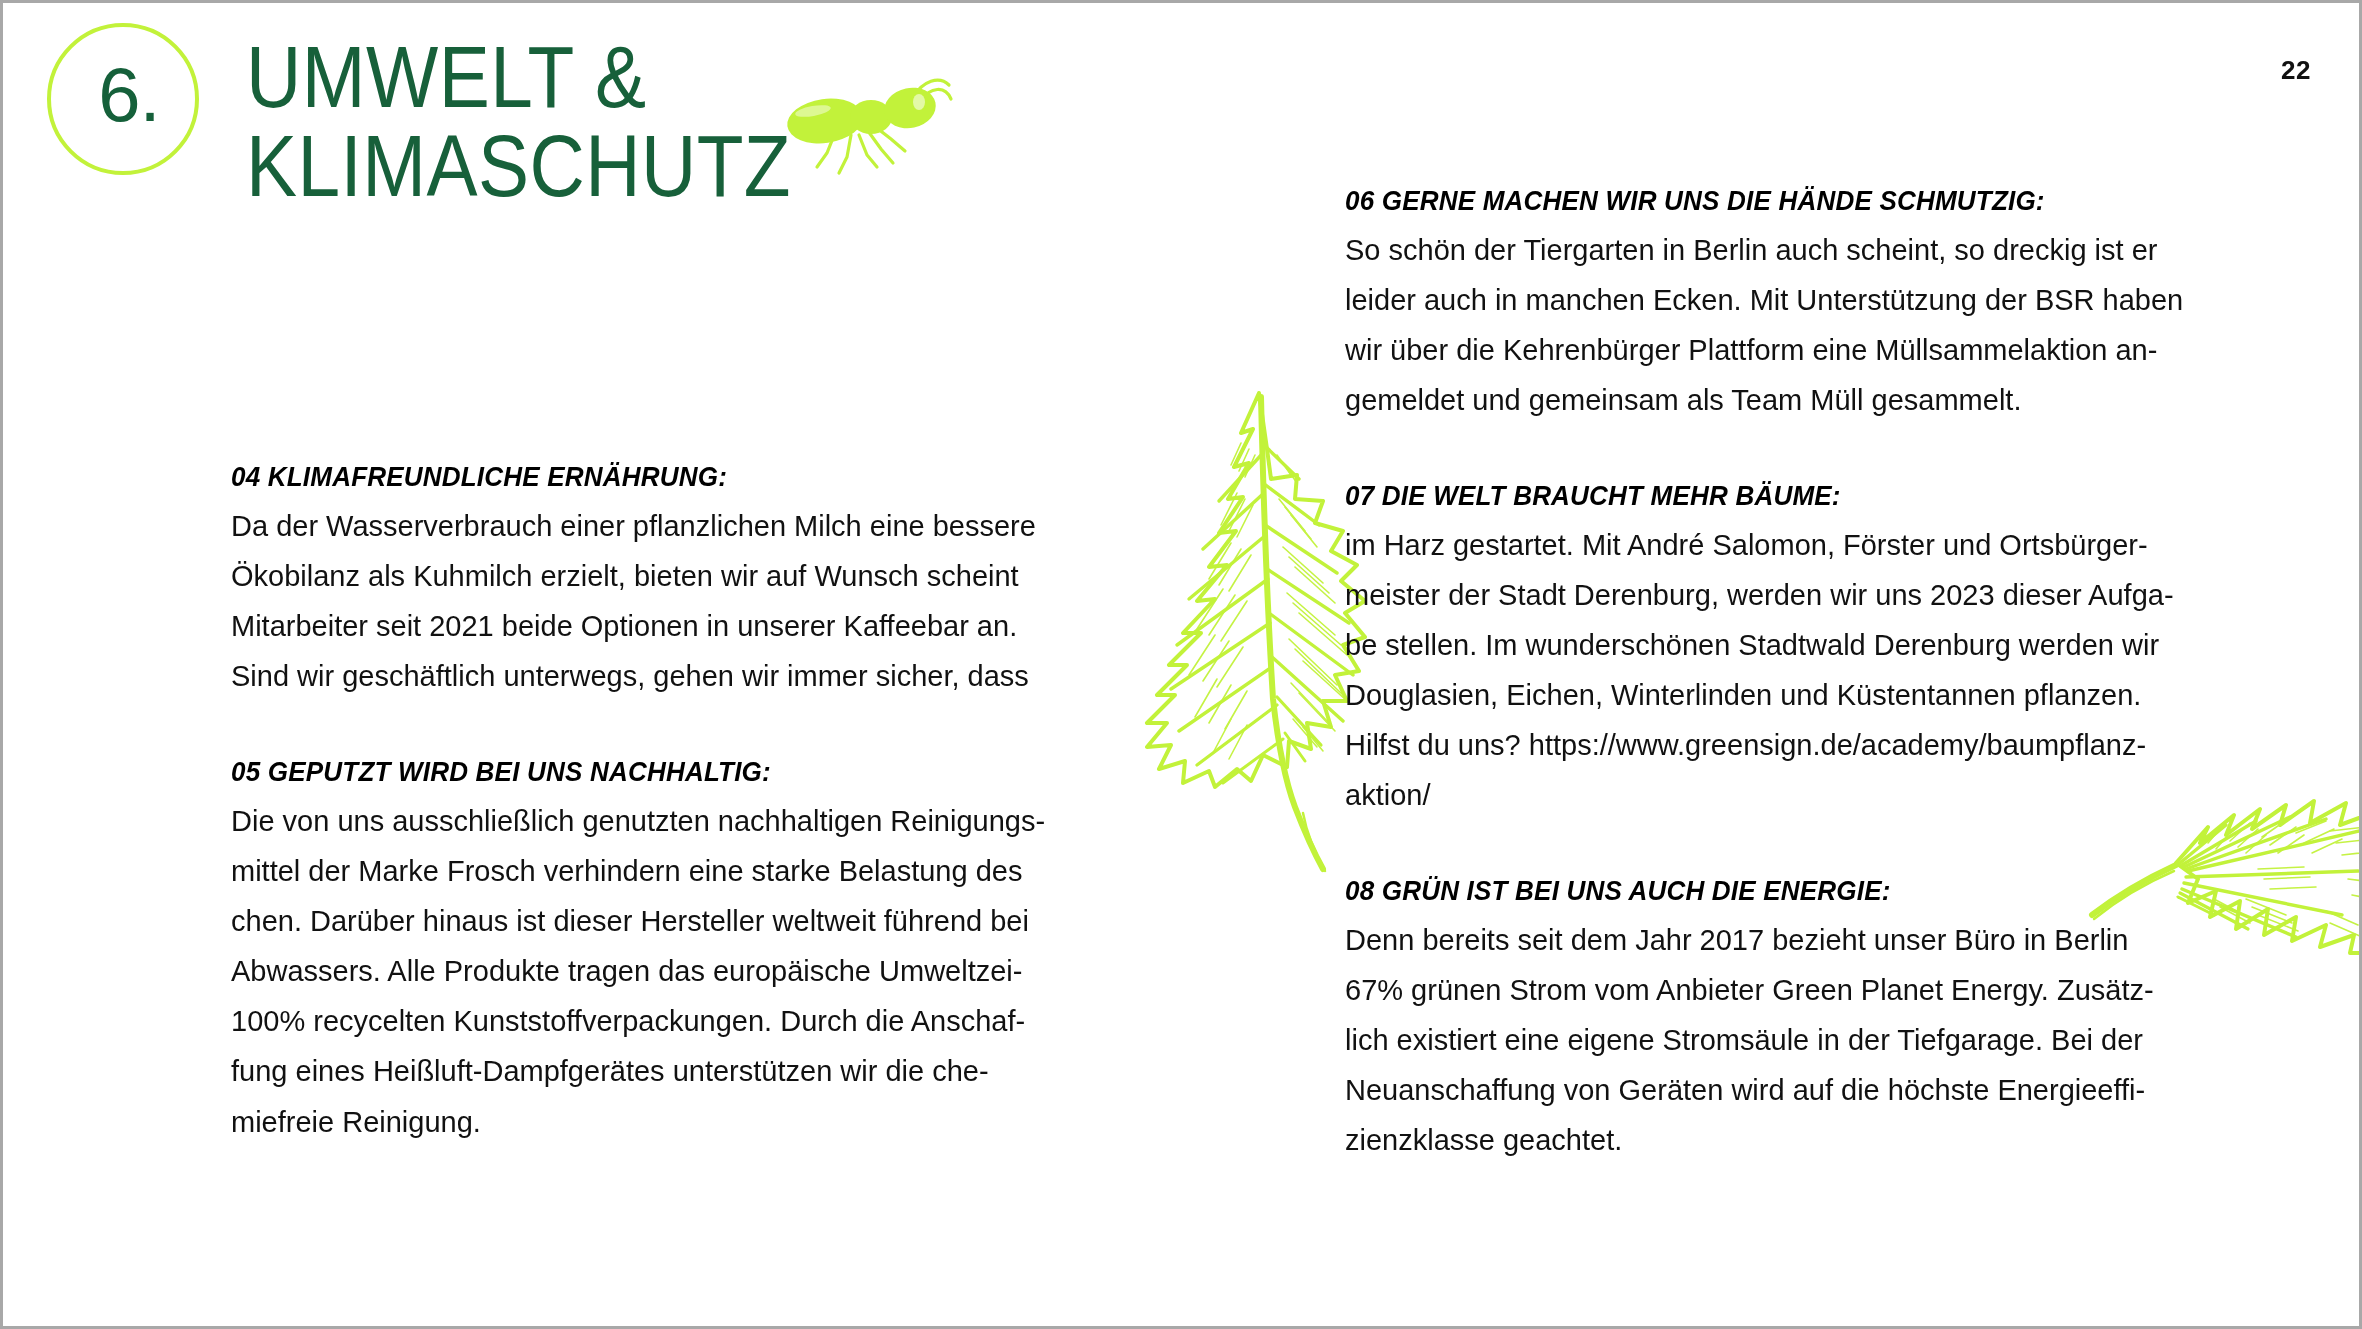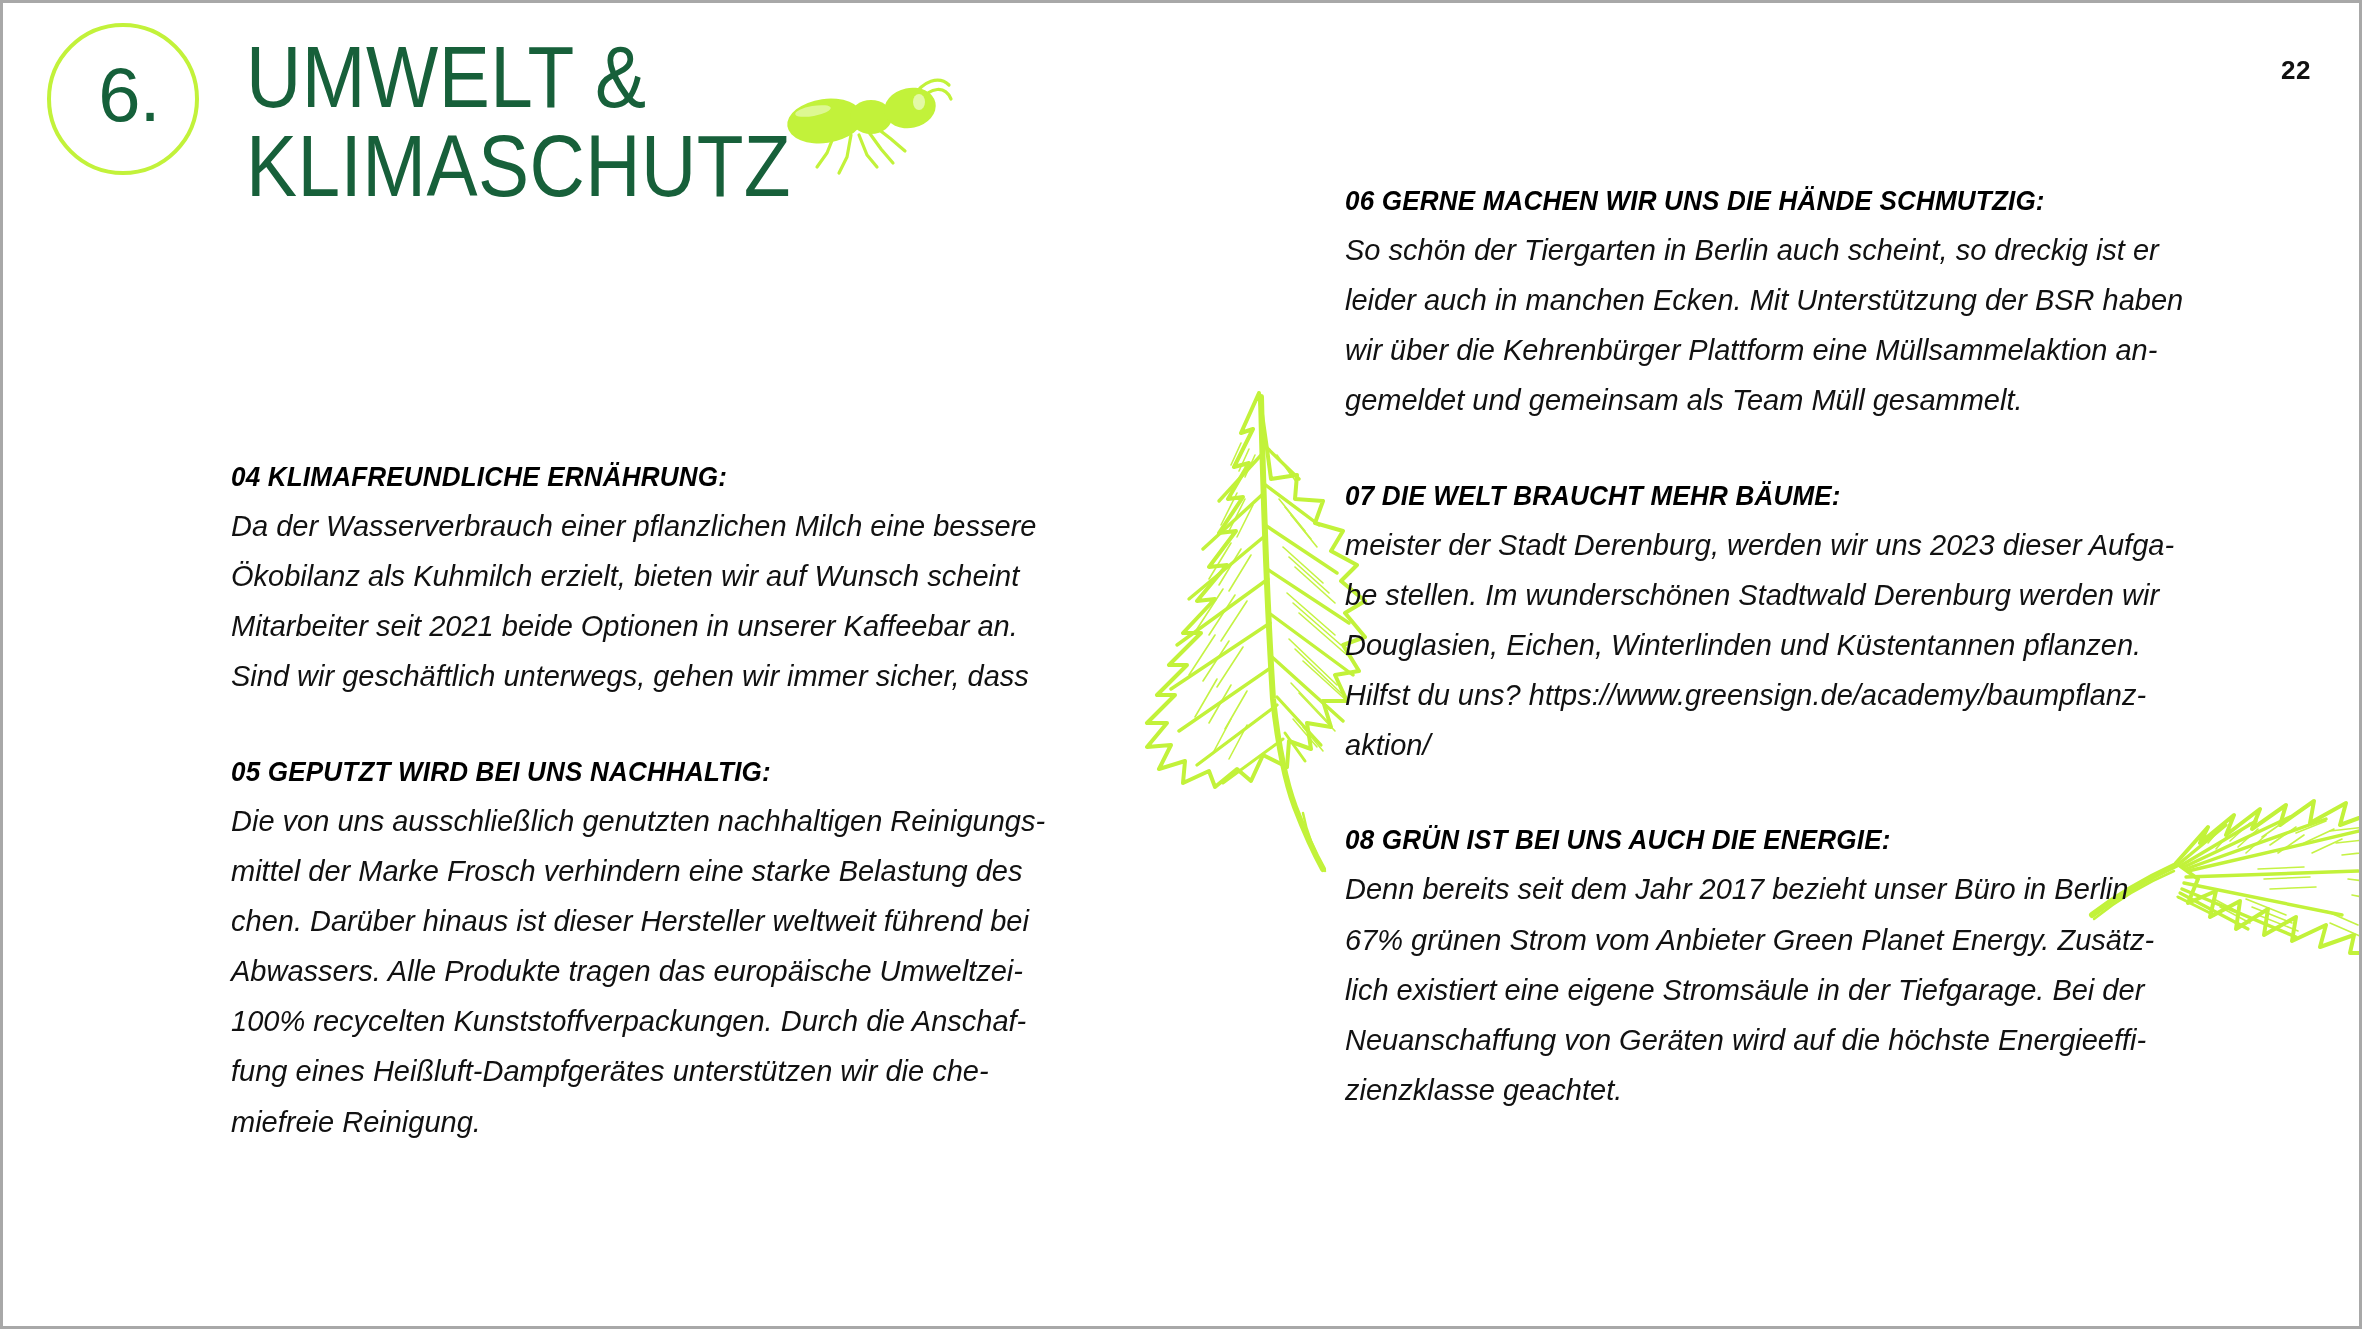--- a/index.html
+++ b/index.html
@@ -137,21 +137,20 @@
 
   .section-body {
     font-family: "Liberation Sans", sans-serif;
     font-size: 29px;
     font-weight: 400;
     color: #111111;
     line-height: 1.73;
     margin: 0;
     text-align: justify;
     hyphens: manual;
-    font-style: italic;
   }
   .section-body .bline { display: block; white-space: nowrap; }
 
   .spacer-sm { height: 22px; }
 </style>
 </head>
 <body>
 
 <div class="page">
 
@@ -361,20 +360,21 @@
         <span class="bline">wir über die Kehrenbürger Plattform eine Müllsammelaktion an-</span>
         <span class="bline">gemeldet und gemeinsam als Team Müll gesammelt.</span>
       </p>
     </div>
 
     <div class="spacer-sm"></div>
 
     <div class="section">
       <h3 class="section-heading">07 DIE WELT BRAUCHT MEHR BÄUME:</h3>
       <p class="section-body">
+        <span class="bline">im Harz gestartet. Mit André Salomon, Förster und Ortsbürger-</span>
         <span class="bline">meister der Stadt Derenburg, werden wir uns 2023 dieser Aufga-</span>
         <span class="bline">be stellen. Im wunderschönen Stadtwald Derenburg werden wir</span>
         <span class="bline">Douglasien, Eichen, Winterlinden und Küstentannen pflanzen.</span>
         <span class="bline">Hilfst du uns? https://www.greensign.de/academy/baumpflanz-</span>
         <span class="bline">aktion/</span>
       </p>
     </div>
 
     <div class="spacer-sm"></div>
 

